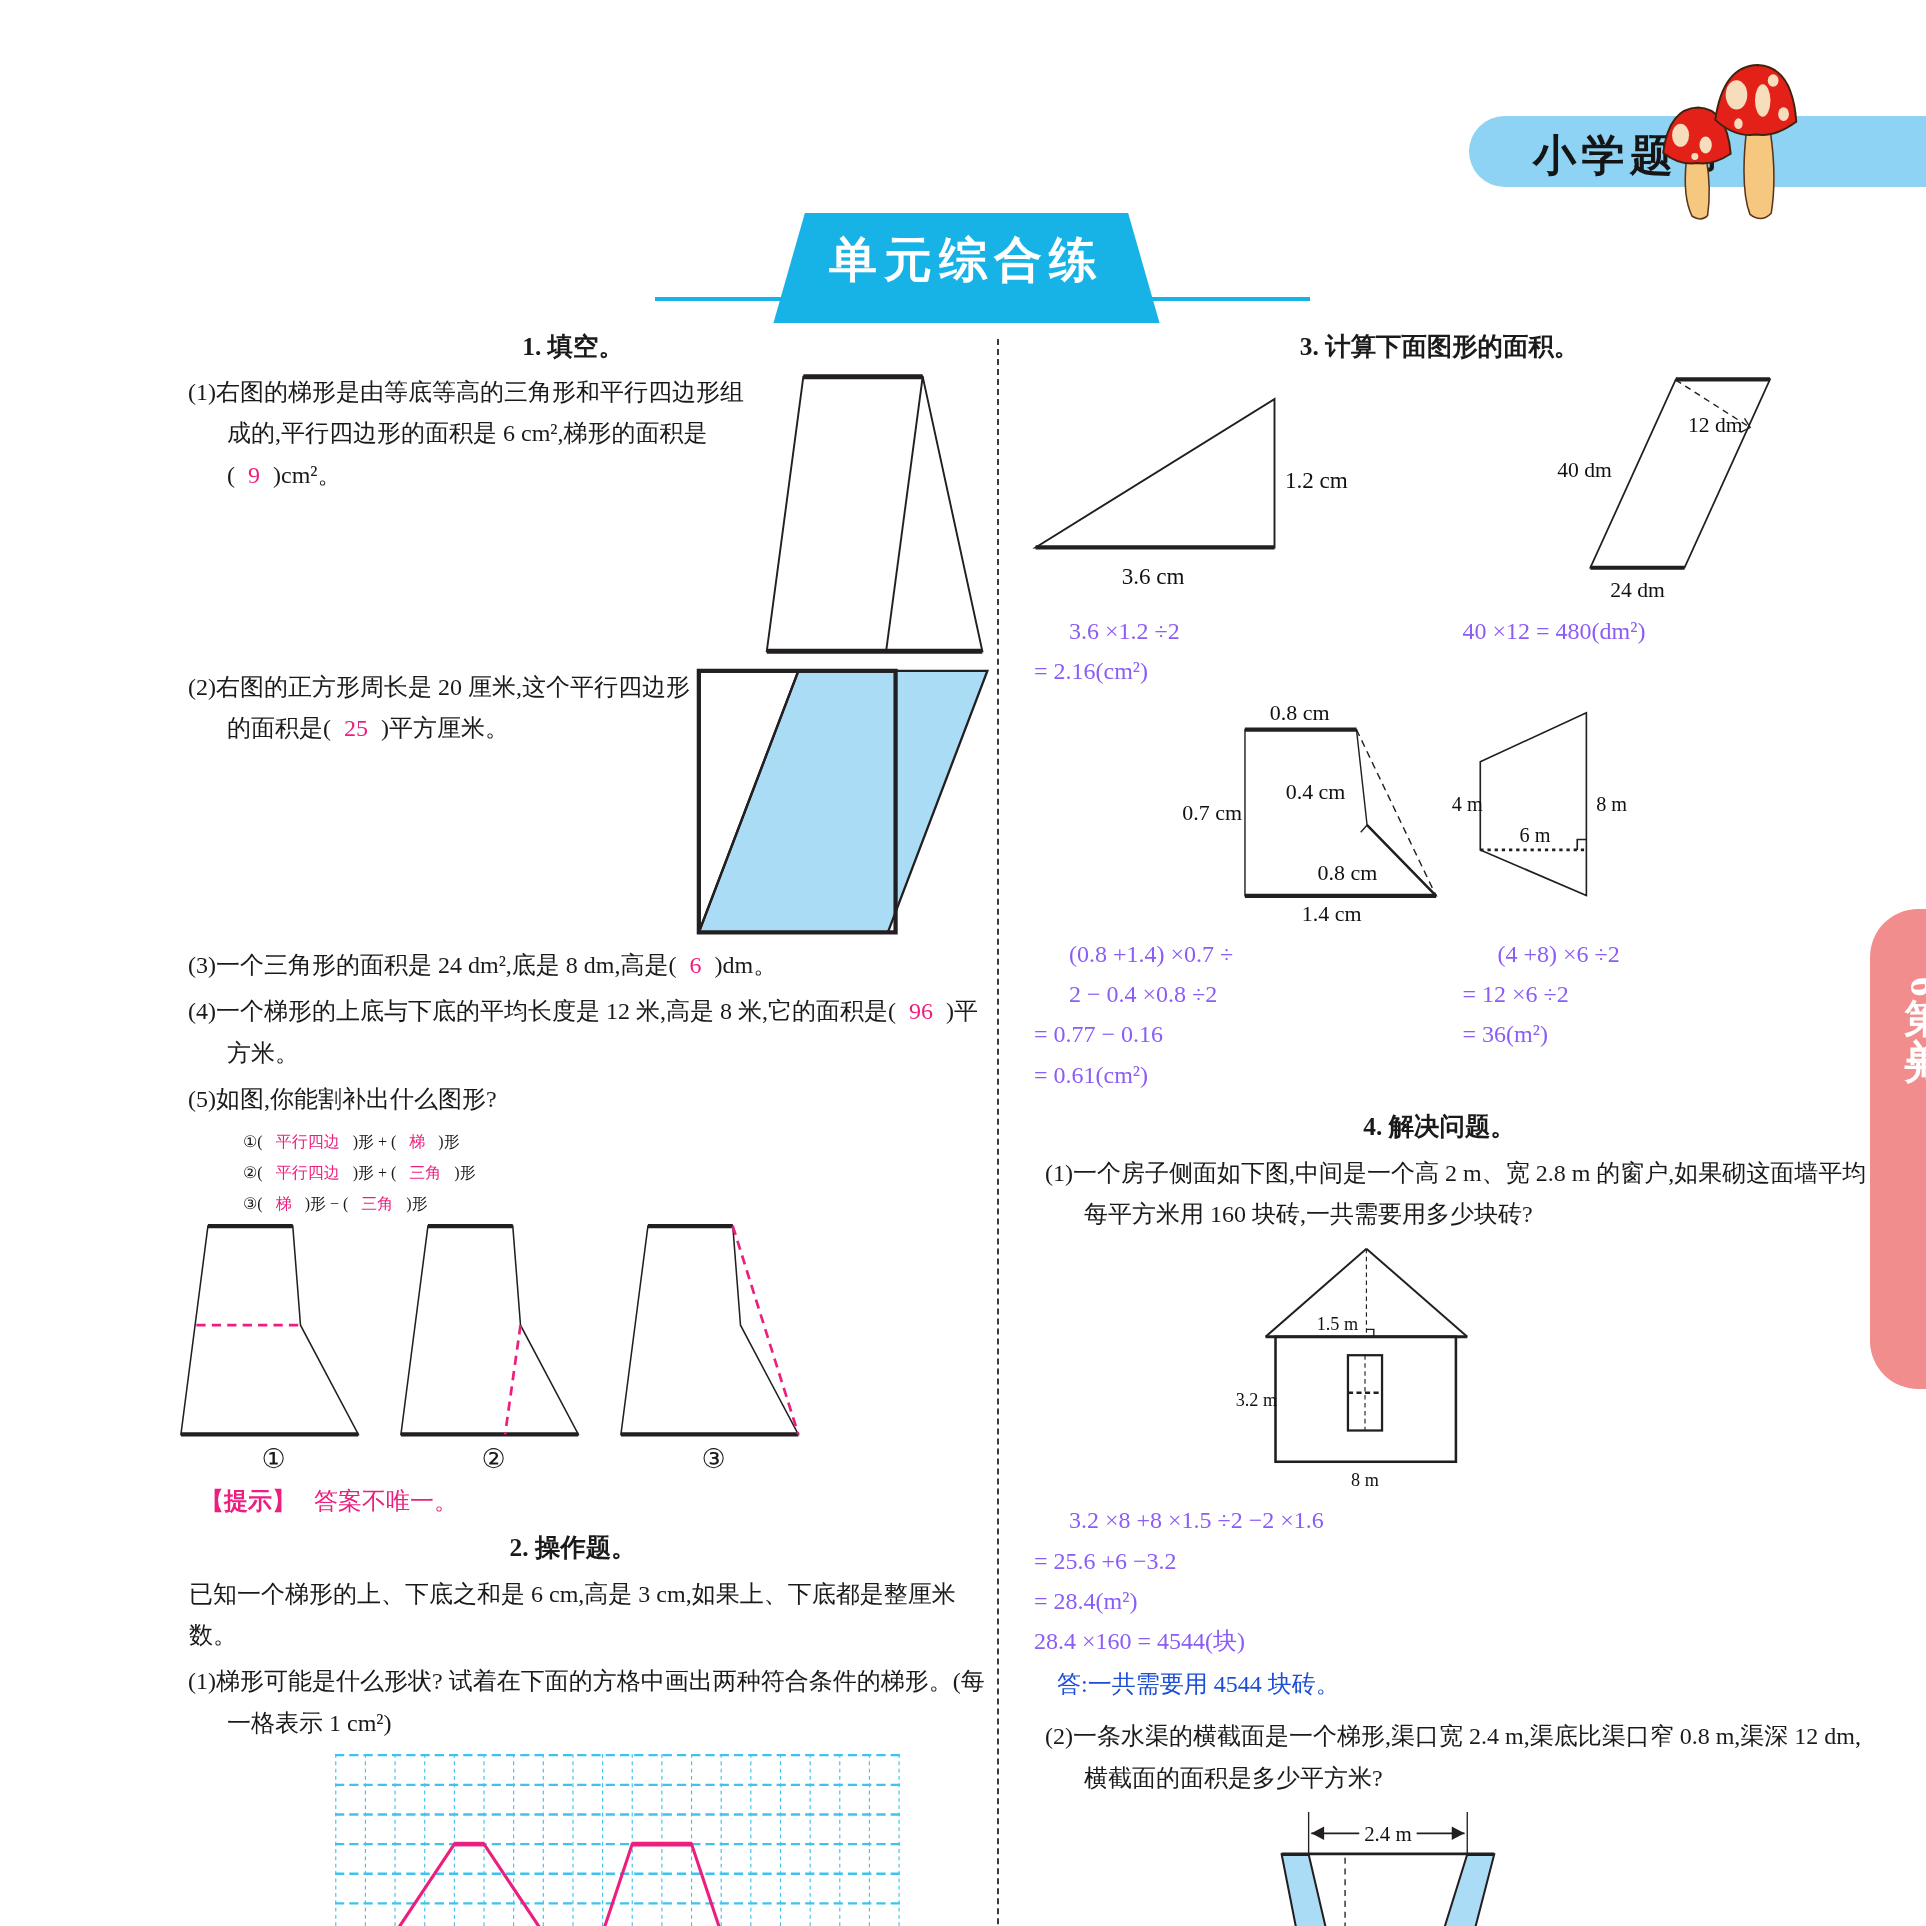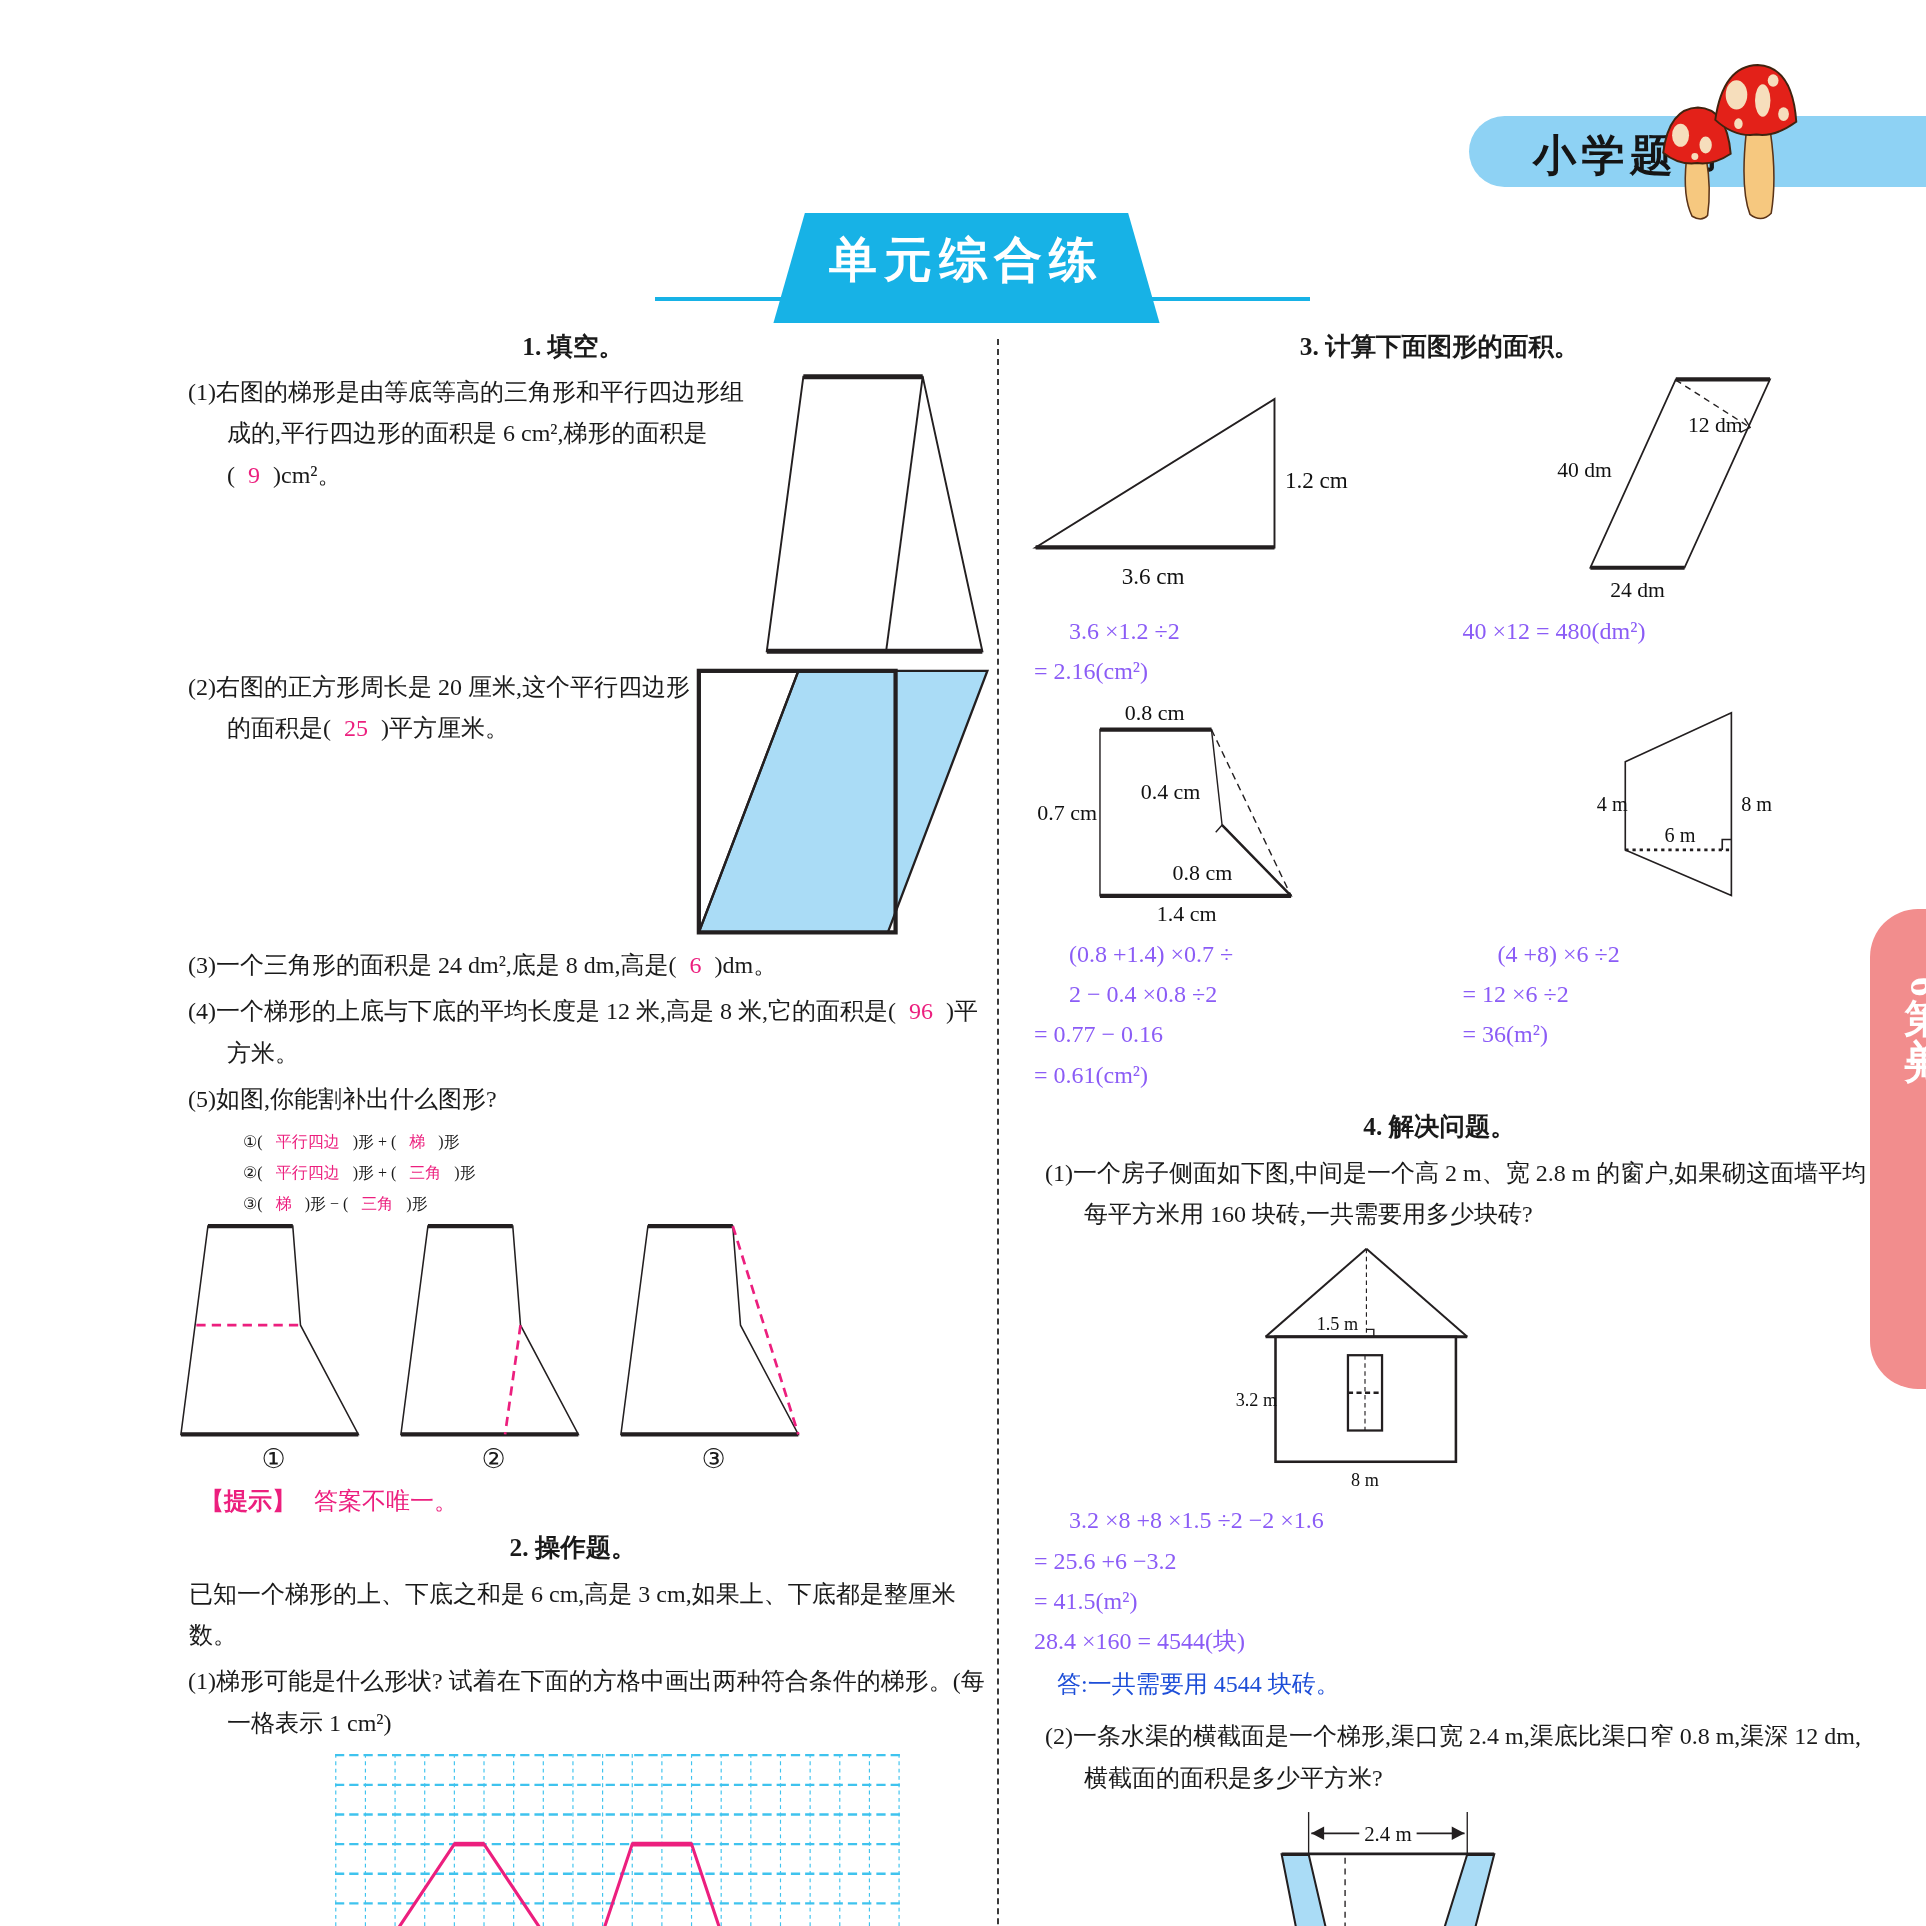--- a/index.html
+++ b/index.html
@@ -242,21 +242,21 @@
     <div class="calc2col">
       <div>
         <p class="calcline first">3.6 ×1.2 ÷2</p>
         <p class="calcline">= 2.16(cm²)</p>
       </div>
       <div>
         <p class="calcline">40 ×12 = 480(dm²)</p>
       </div>
     </div>
 
-    <div class="figrow" style="justify-content:space-between;margin:11.6px 58px 7.7px 23px;">
+    <div class="figrow" style="justify-content:center;margin:11.6px 58px 7.7px 23px;">
       <svg width="270" height="223" viewBox="0 0 760 630">
         <text x="255" y="48" font-size="62">0.8 cm</text>
         <text x="8" y="330" font-size="62">0.7 cm</text>
         <polygon points="185,75 500,75 530,345 725,545 185,545" fill="none" stroke="#231f20" stroke-width="4"></polygon>
         <line x1="185" y1="75" x2="500" y2="75" stroke="#231f20" stroke-width="12"></line>
         <line x1="185" y1="545" x2="725" y2="545" stroke="#231f20" stroke-width="12"></line>
         <line x1="530" y1="345" x2="725" y2="545" stroke="#231f20" stroke-width="7"></line>
         <line x1="500" y1="75" x2="725" y2="545" stroke="#231f20" stroke-width="4" stroke-dasharray="20 14"></line>
         <polyline points="548,362 530,345 512,365" fill="none" stroke="#231f20" stroke-width="4"></polyline>
         <text x="300" y="270" font-size="62">0.4 cm</text>
@@ -304,21 +304,21 @@
       <rect x="400" y="395" width="120" height="265" fill="none" stroke="#231f20" stroke-width="8"></rect>
       <line x1="460" y1="395" x2="460" y2="660" stroke="#231f20" stroke-width="4" stroke-dasharray="16 12"></line>
       <line x1="400" y1="527" x2="520" y2="527" stroke="#231f20" stroke-width="9" stroke-dasharray="18 12"></line>
       <text x="5" y="575" font-size="64">3.2 m</text>
       <text x="460" y="855" font-size="64" text-anchor="middle">8 m</text>
     </svg>
 
     <div>
       <p class="calcline first">3.2 ×8 +8 ×1.5 ÷2 −2 ×1.6</p>
       <p class="calcline">= 25.6 +6 −3.2</p>
-      <p class="calcline">= 41.5(m²)</p>
+      <p class="calcline">= 28.4(m²)</p>
       <p class="calcline">28.4 ×160 = 4544(块)</p>
     </div>
     <p class="ansline">答:一共需要用 4544 块砖。</p>
 
     <p class="item" style="margin-top:11.6px;">(2)一条水渠的横截面是一个梯形,渠口宽 2.4 m,渠底比渠口窄 0.8 m,渠深 12 dm,横截面的面积是多少平方米?</p>
 
     <svg width="270" height="270" viewBox="0 0 800 800" style="margin:7.7px 0 7.7px 247px;display:block;">
       <line x1="150" y1="15" x2="150" y2="140" stroke="#231f20" stroke-width="4"></line>
       <line x1="620" y1="15" x2="620" y2="140" stroke="#231f20" stroke-width="4"></line>
       <line x1="158" y1="78" x2="300" y2="78" stroke="#231f20" stroke-width="5"></line>

